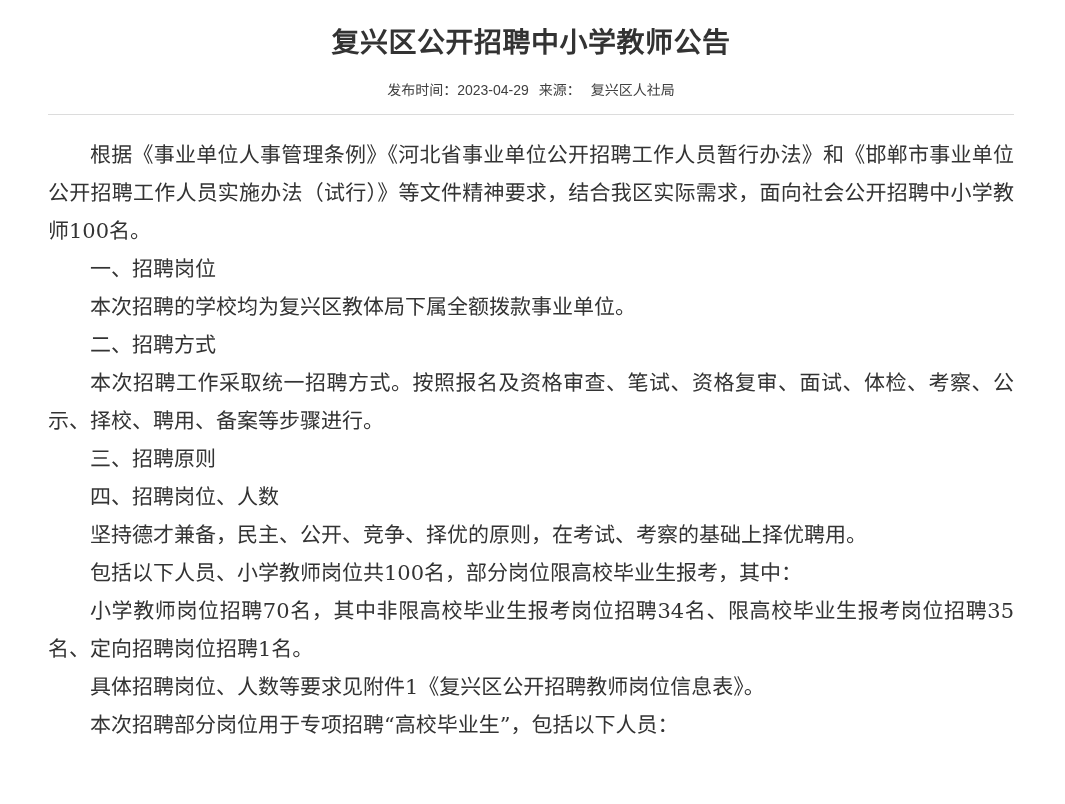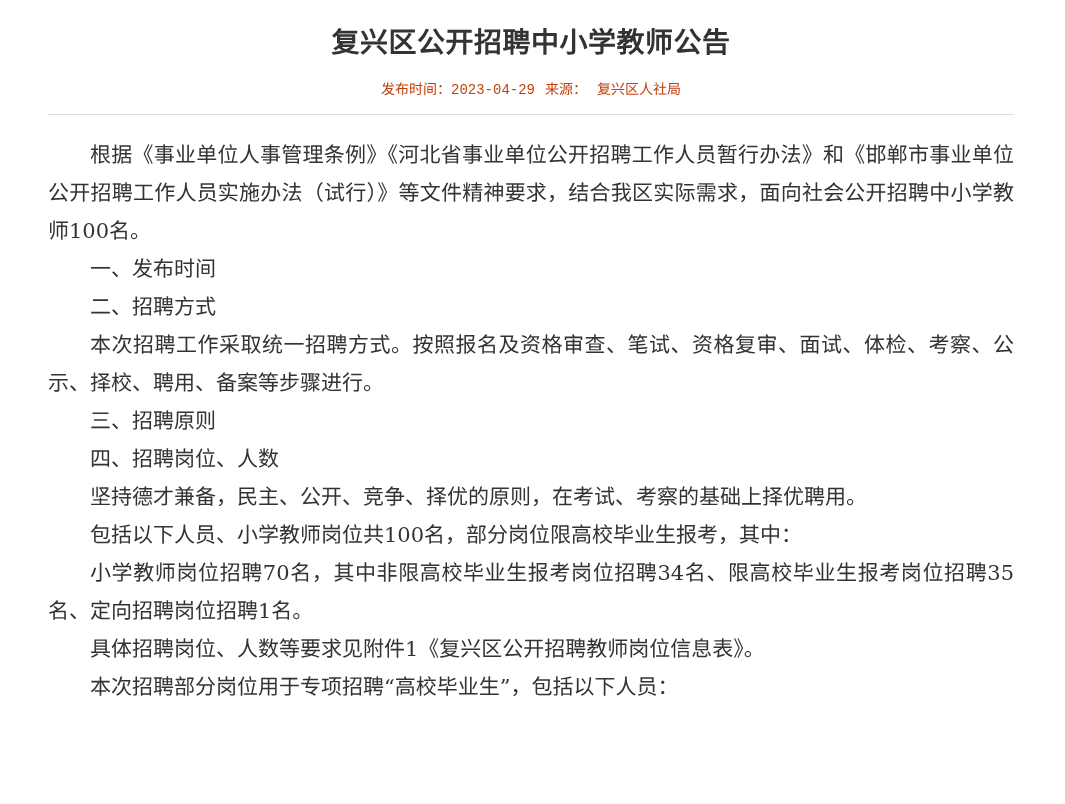--- a/index.html
+++ b/index.html
@@ -24,22 +24,22 @@
     font-weight: bold;
     color: #333333;
     letter-spacing: 0.5px;
     font-family: "DejaVu Sans", "Liberation Sans", sans-serif;
   }
   .article-meta {
     margin-top: 20px;
     text-align: center;
     font-size: 14px;
     line-height: 18px;
-    color: #c2410c;
-    font-family: Liberation Mono, monospace;
+    color: #404040;
+    font-family: Liberation Sans, sans-serif;
   }
   .article-meta .sep { display: inline-block; width: 10px; }
   .divider {
     margin-top: 15px;
     border: none;
     border-top: 1px solid #dcdcdc;
     height: 0;
   }
   .article-body {
     padding-top: 21px;
@@ -63,21 +63,22 @@
     <header>
       <h1 class="article-title">复兴区公开招聘中小学教师公告</h1>
       <div class="article-meta">
         <span>发布时间：</span><span>2023-04-29</span><span class="sep"></span><span>来源：</span><span class="sep"></span><span>复兴区人社局</span>
       </div>
       <hr class="divider">
     </header>
 
     <main class="article-body">
       <p>根据《事业单位人事管理条例》《河北省事业单位公开招聘工作人员暂行办法》和《邯郸市事业单位公开招聘工作人员实施办法（试行）》等文件精神要求，结合我区实际需求，面向社会公开招聘中小学教师100名。</p>
-      <p>一、发布时间</p>
+      <p>一、招聘岗位</p>
+      <p>本次招聘的学校均为复兴区教体局下属全额拨款事业单位。</p>
       <p>二、招聘方式</p>
       <p>本次招聘工作采取统一招聘方式。按照报名及资格审查、笔试、资格复审、面试、体检、考察、公示、择校、聘用、备案等步骤进行。</p>
       <p>三、招聘原则</p>
       <p>四、招聘岗位、人数</p>
       <p>坚持德才兼备，民主、公开、竞争、择优的原则，在考试、考察的基础上择优聘用。</p>
       <p>包括以下人员、小学教师岗位共100名，部分岗位限高校毕业生报考，其中：</p>
       <p>小学教师岗位招聘70名，其中非限高校毕业生报考岗位招聘34名、限高校毕业生报考岗位招聘35名、定向招聘岗位招聘1名。</p>
       <p>具体招聘岗位、人数等要求见附件1《复兴区公开招聘教师岗位信息表》。</p>
       <p>本次招聘部分岗位用于专项招聘“高校毕业生”，包括以下人员：</p>
     </main>

